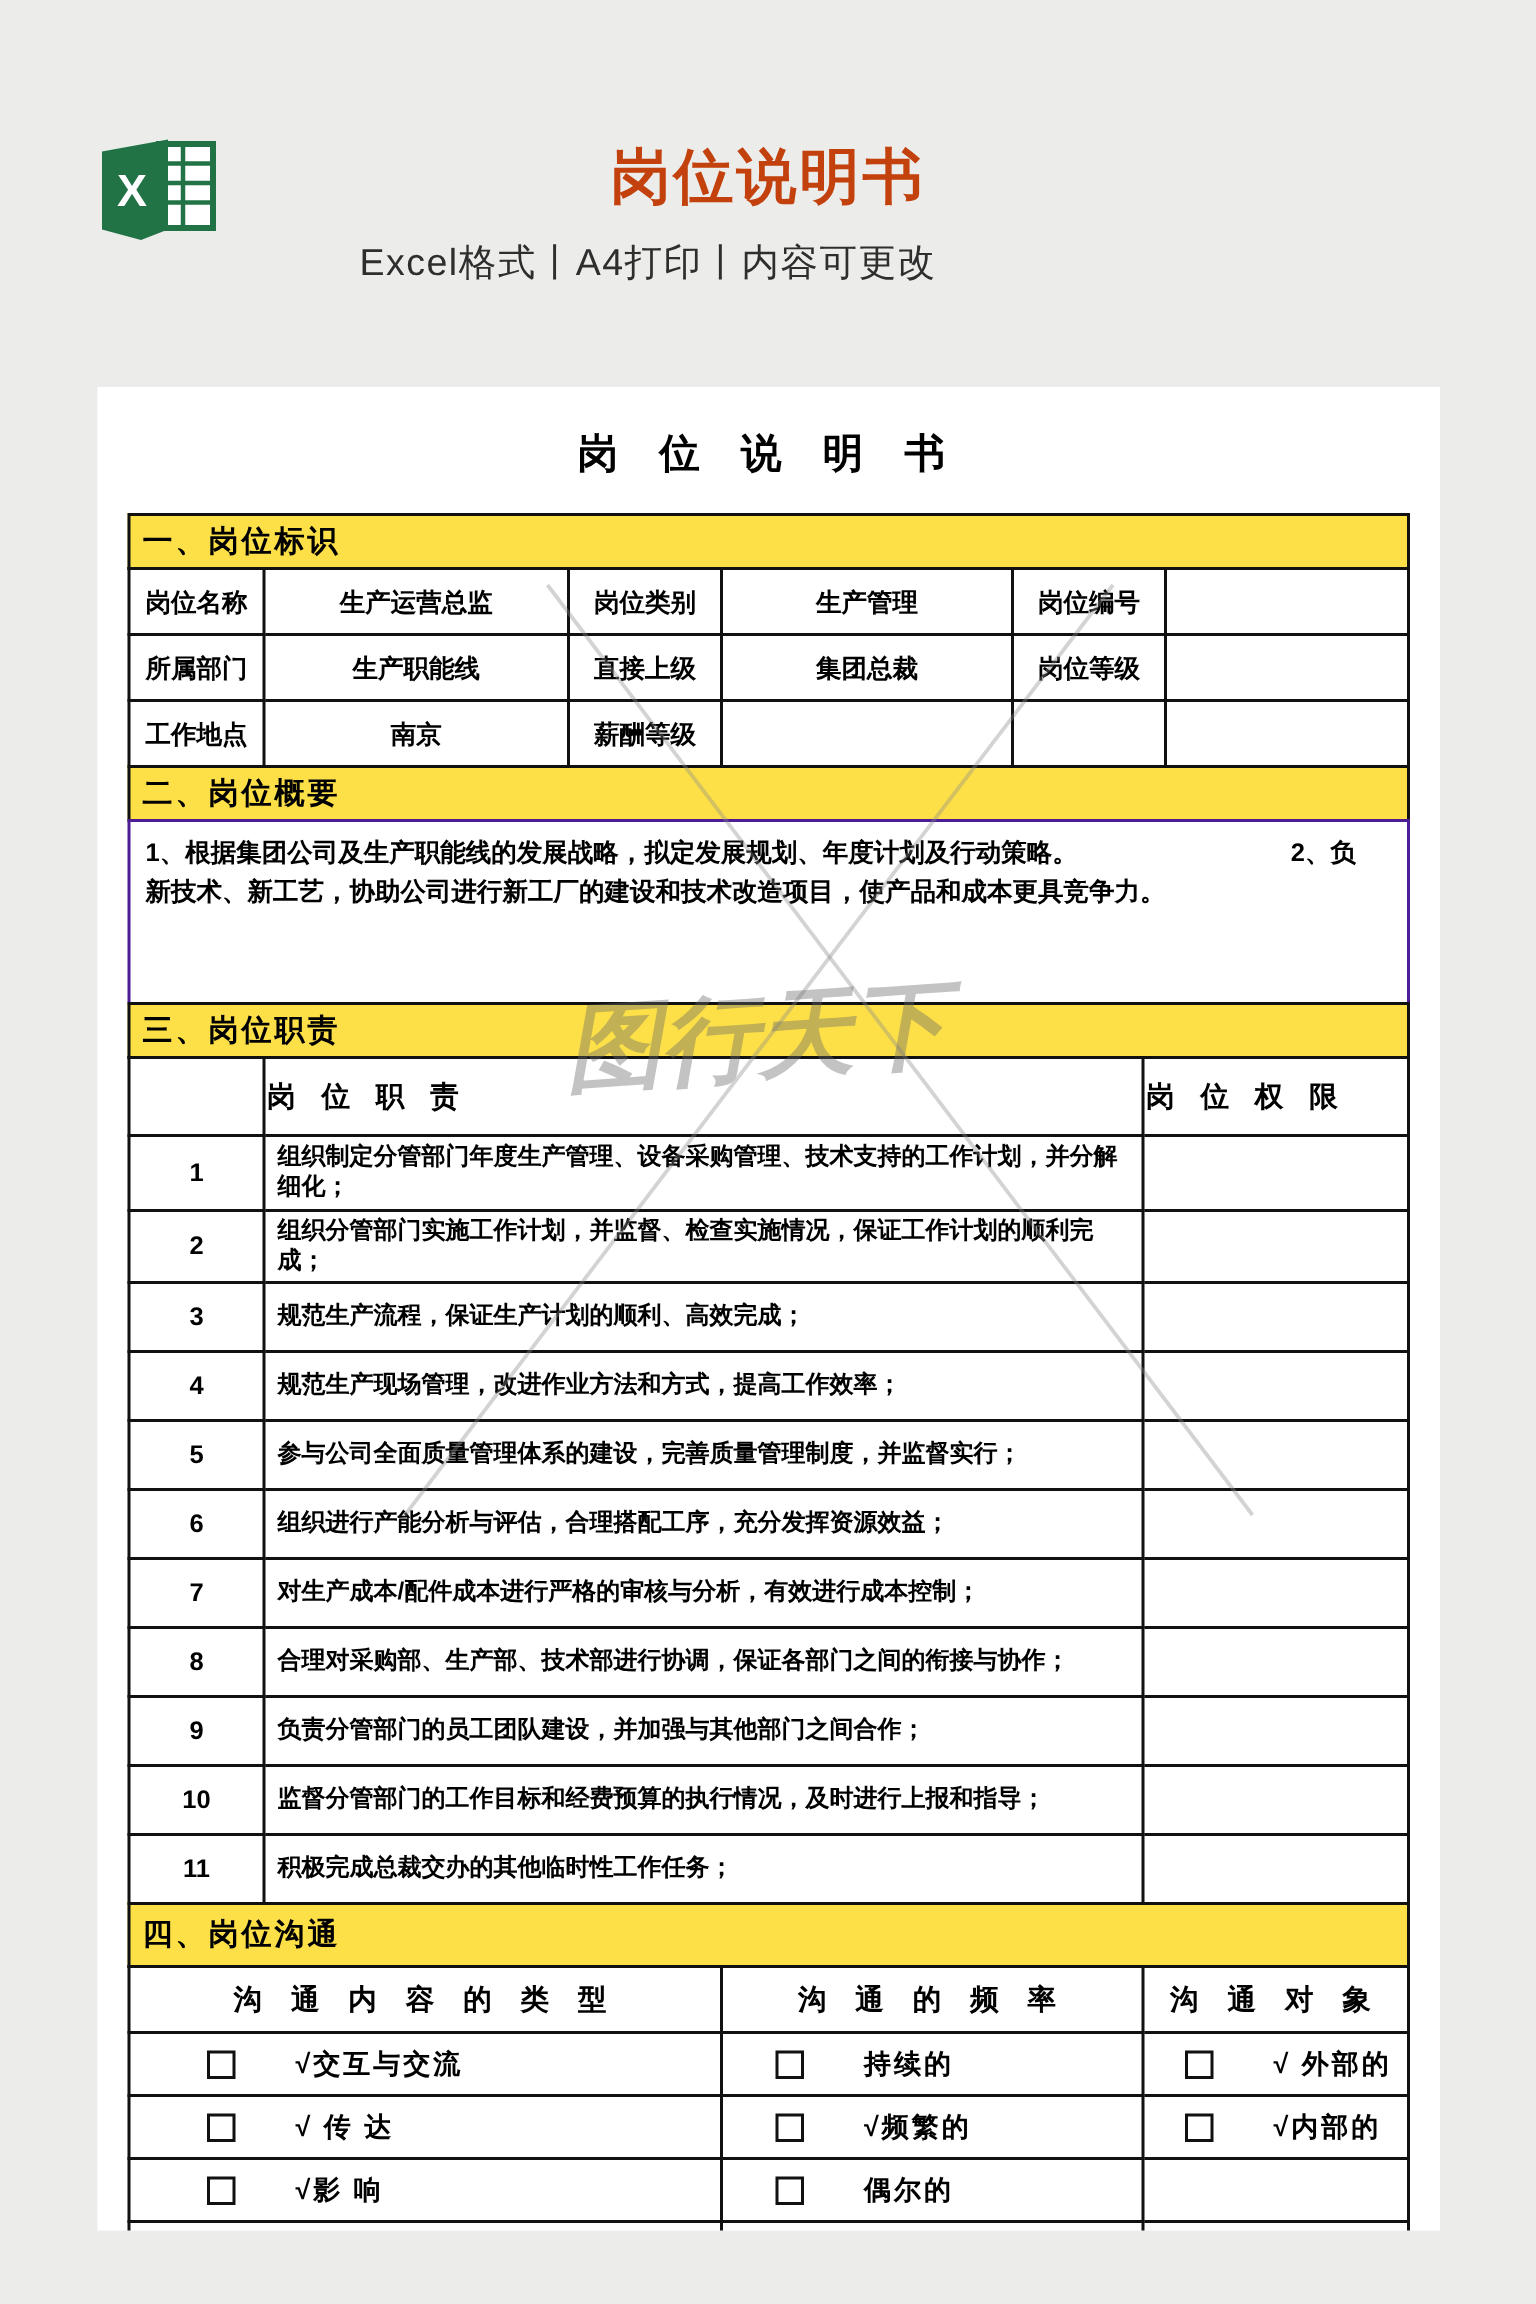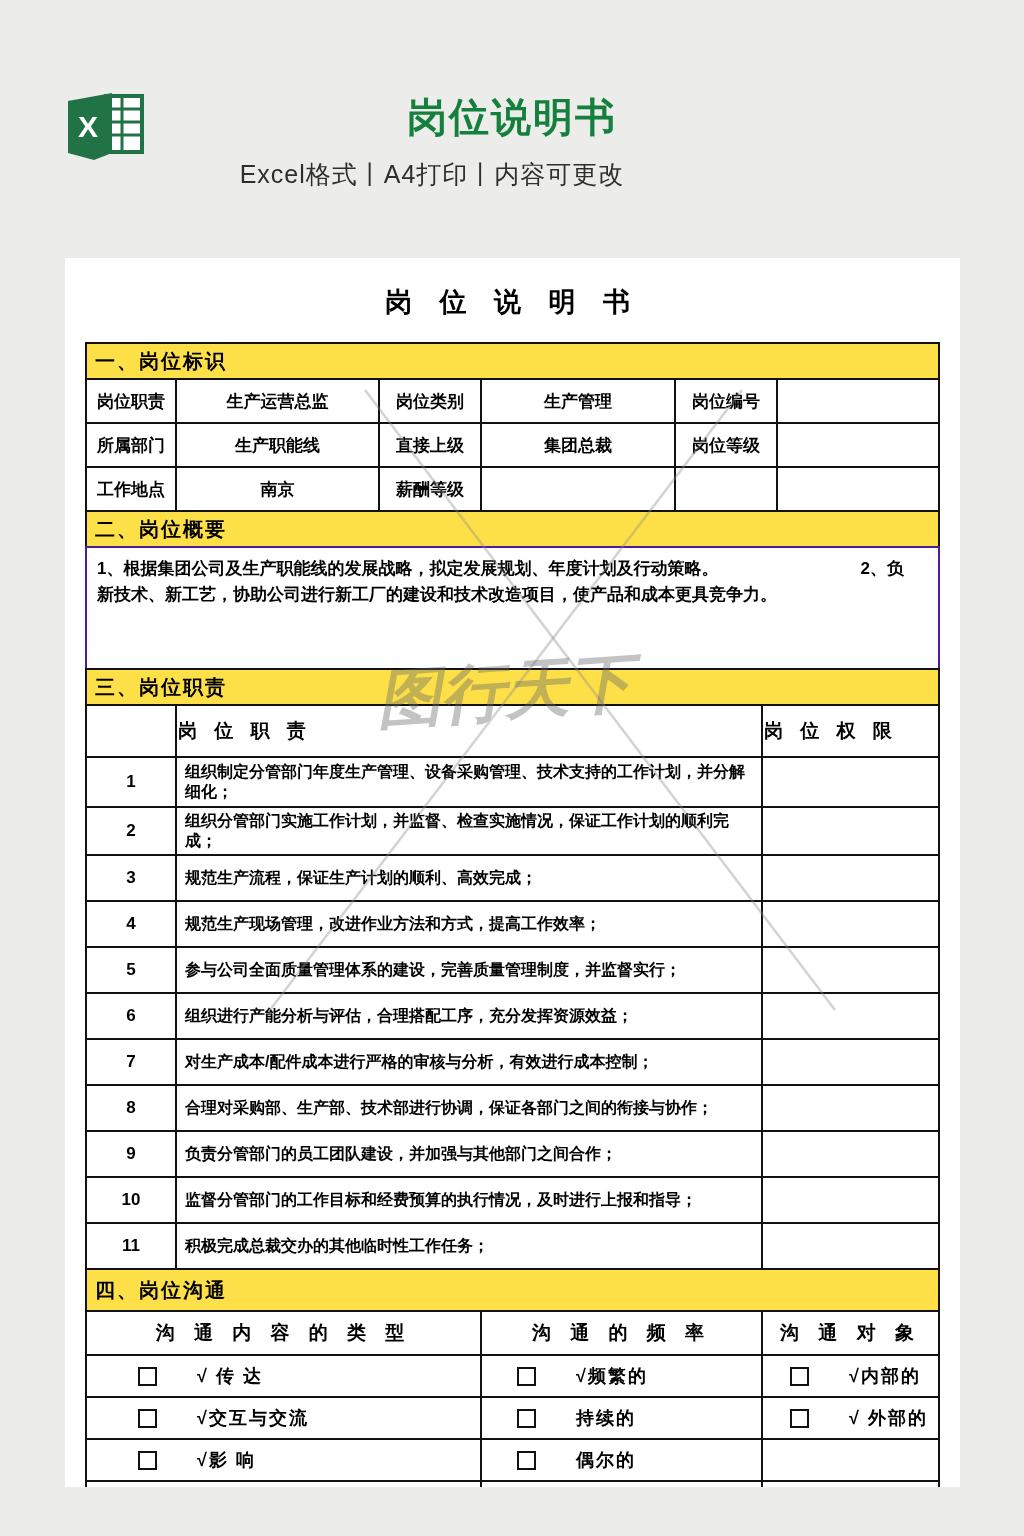--- a/index.html
+++ b/index.html
@@ -87,21 +87,21 @@
     <svg width="78" height="68" viewBox="0 0 78 68">
       <rect x="38" y="4" width="36" height="56" fill="#ffffff" stroke="#217346" stroke-width="4"></rect>
       <line x1="54" y1="6" x2="54" y2="58" stroke="#217346" stroke-width="3"></line>
       <line x1="40" y1="17" x2="72" y2="17" stroke="#217346" stroke-width="3"></line>
       <line x1="40" y1="30" x2="72" y2="30" stroke="#217346" stroke-width="3"></line>
       <line x1="40" y1="43" x2="72" y2="43" stroke="#217346" stroke-width="3"></line>
       <polygon points="0,9 44,1 44,61 26,68 0,61" fill="#217346"></polygon>
       <text x="20" y="45" font-size="30" font-weight="bold" fill="#ffffff" text-anchor="middle" font-family="Liberation Sans, DejaVu Sans, sans-serif">X</text>
     </svg>
   </div>
-  <div class="big-title" style="color:#15803d">岗位说明书</div>
+  <div class="big-title" style="color:#c2410c">岗位说明书</div>
   <div class="sub-title">Excel格式丨A4打印丨内容可更改</div>
 </div>
 
 <div class="card">
 
   <svg class="wm">
     <line x1="677" y1="132" x2="205" y2="752" stroke="rgba(140,140,140,0.38)" stroke-width="2.5"></line>
     <line x1="300" y1="132" x2="770" y2="752" stroke="rgba(140,140,140,0.38)" stroke-width="2.5"></line>
     <text x="440" y="455" font-size="64" font-weight="bold" font-style="italic" fill="rgba(105,105,105,0.40)" text-anchor="middle" transform="rotate(-4 440 440)">图行天下</text>
   </svg>
@@ -114,21 +114,21 @@
       <colgroup>
           <col style="width:90px">
           <col style="width:203px">
           <col style="width:102px">
           <col style="width:194px">
           <col style="width:102px">
           <col>
         </colgroup>
       <tbody>
           <tr>
-        <td>岗位职责</td>
+        <td>岗位名称</td>
         <td>生产运营总监</td>
         <td>岗位类别</td>
         <td>生产管理</td>
         <td>岗位编号</td>
         <td></td>
       </tr>
       <tr>
         <td>所属部门</td>
         <td>生产职能线</td>
         <td>直接上级</td>
@@ -240,53 +240,53 @@
       <tbody>
           <tr class="hdr">
         <td>沟 通 内 容 的 类 型</td>
         <td>沟 通 的 频 率</td>
         <td>沟 通 对 象</td>
       </tr>
       <tr class="row">
         <td>
               <div class="cellbox pad1">
                 <span class="chk"></span>
+                <span class="chk-label">√交互与交流</span>
+              </div>
+            </td>
+        <td>
+              <div class="cellbox pad2">
+                <span class="chk"></span>
+                <span class="chk-label">持续的</span>
+              </div>
+            </td>
+        <td>
+              <div class="cellbox pad3">
+                <span class="chk"></span>
+                <span class="chk-label">√ 外部的</span>
+              </div>
+            </td>
+      </tr>
+      <tr class="row">
+        <td>
+              <div class="cellbox pad1">
+                <span class="chk"></span>
                 <span class="chk-label">√ 传 达</span>
               </div>
             </td>
         <td>
               <div class="cellbox pad2">
                 <span class="chk"></span>
                 <span class="chk-label">√频繁的</span>
               </div>
             </td>
         <td>
               <div class="cellbox pad3">
                 <span class="chk"></span>
                 <span class="chk-label">√内部的</span>
-              </div>
-            </td>
-      </tr>
-      <tr class="row">
-        <td>
-              <div class="cellbox pad1">
-                <span class="chk"></span>
-                <span class="chk-label">√交互与交流</span>
-              </div>
-            </td>
-        <td>
-              <div class="cellbox pad2">
-                <span class="chk"></span>
-                <span class="chk-label">持续的</span>
-              </div>
-            </td>
-        <td>
-              <div class="cellbox pad3">
-                <span class="chk"></span>
-                <span class="chk-label">√ 外部的</span>
               </div>
             </td>
       </tr>
       <tr class="row">
         <td>
               <div class="cellbox pad1">
                 <span class="chk"></span>
                 <span class="chk-label">√影 响</span>
               </div>
             </td>

